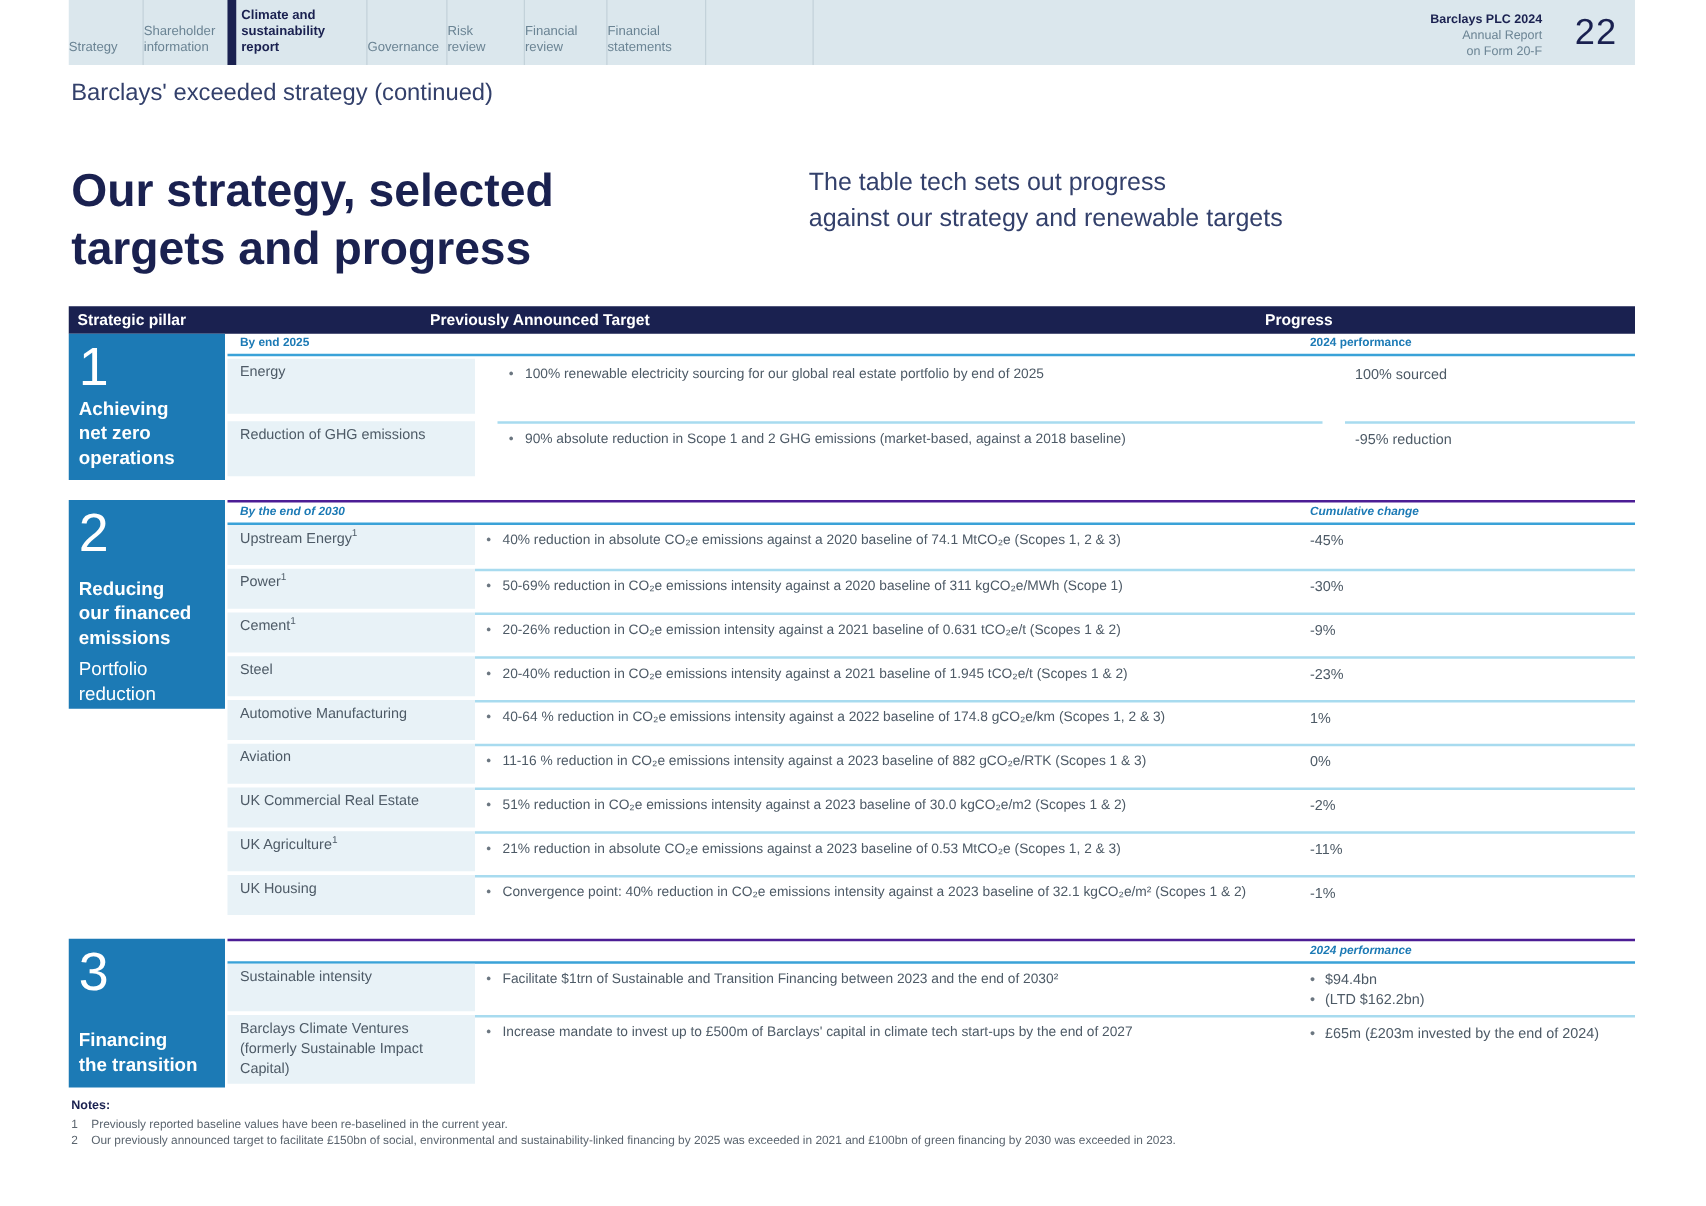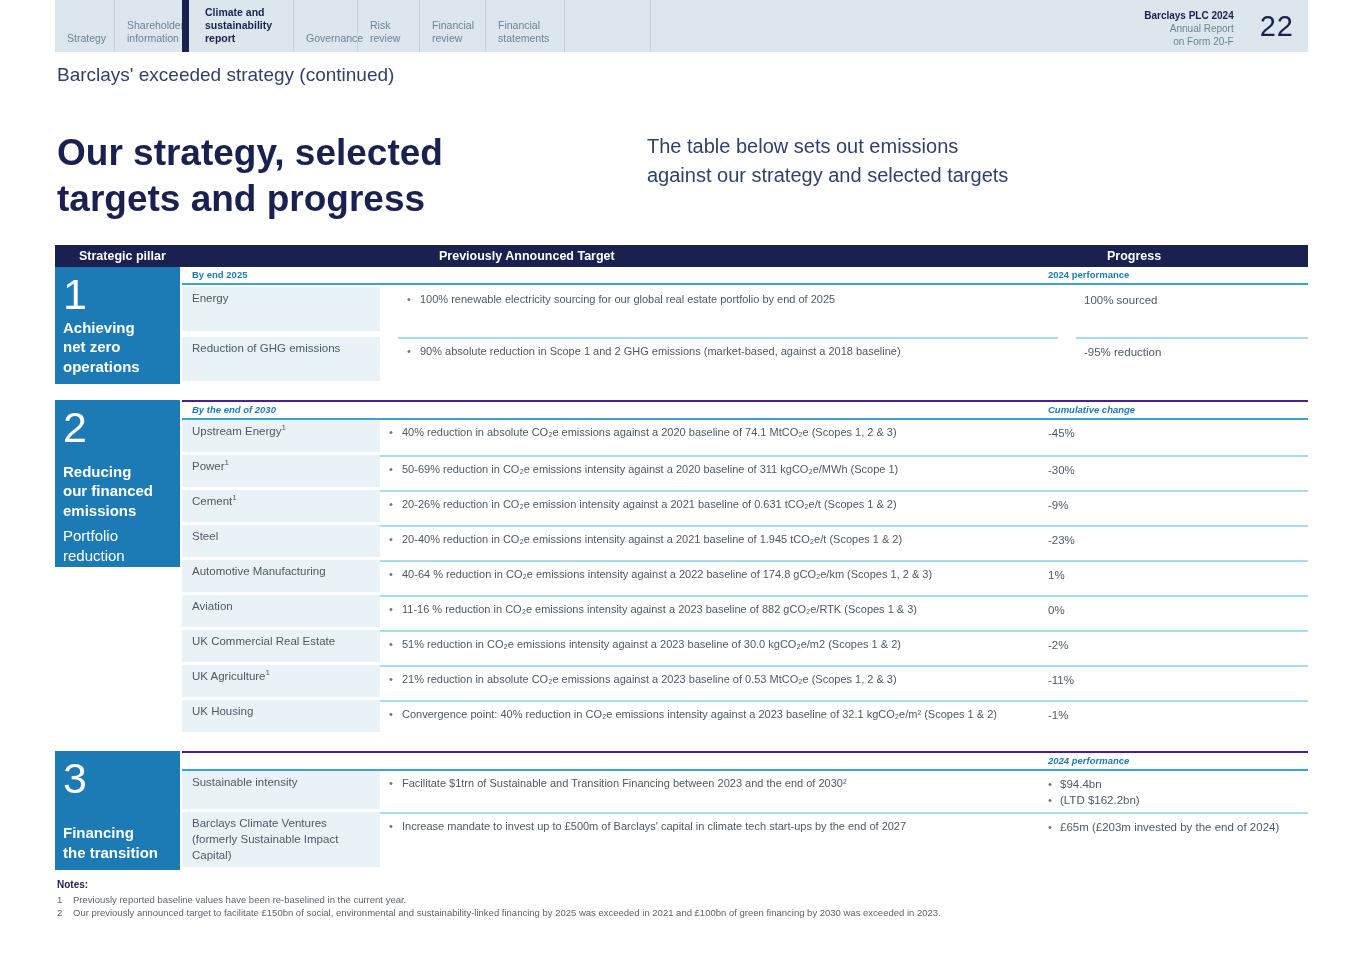--- a/index.html
+++ b/index.html
@@ -2,21 +2,21 @@
 <html><head>
 <meta charset="utf-8">
 <style>
   * { margin:0; padding:0; box-sizing:border-box; }
   html,body { width:1365px; height:965px; background:#ffffff; overflow:hidden;
     font-family:"Liberation Sans", sans-serif; color:#4d5a66; }
 
   
   .navband { position:absolute; left:55px; top:0; width:1253px; height:52px;
     background:#dbe7ed; display:flex; align-items:stretch; }
-  .tab { position:relative; display:flex; align-items:flex-end; padding:0 8px 7px 12px;
+  .tab { position:relative; display:flex; align-items:flex-end; padding:0 8px 7px 0;
     border-left:1px solid #c3d2da; font-size:10.5px; line-height:1.25; color:#6b8494; cursor:pointer; }
   .tab:first-child { border-left:none; }
   .tab.active { color:#1a2150; font-weight:bold; }
   .tab.active .tabbar { position:absolute; left:-1px; top:0; bottom:0; width:7px; background:#1a2150; }
   .tab.active .tablabel { padding-left:10px; }
   .tabspacer { border-left:1px solid #c3d2da; width:86px; }
   .tabspacer2 { border-left:1px solid #c3d2da; flex:1; }
   .navright { display:flex; align-items:center; gap:26px; padding-right:14px; }
   .reportinfo { font-size:10px; line-height:1.3; color:#6b8494; text-align:right; padding-top:4px; }
   .reportinfo .r1 { color:#1a2150; font-weight:bold; }
@@ -25,21 +25,21 @@
   
   .sectiontitle { margin:64px 0 0 57px; font-size:19px; color:#33406b; }
   .titlerow { display:flex; margin:44px 0 0 57px; }
   .pagetitle { width:590px; font-size:37px; font-weight:bold; color:#1a2150; line-height:1.25; }
   .intro { font-size:20px; color:#33406b; line-height:1.45; padding-top:2px; }
 
   
   .table { margin:22px 0 0 55px; width:1253px; }
   .thead { display:flex; background:#1a2150; color:#ffffff; font-weight:bold;
     font-size:12.5px; height:22px; align-items:center; }
-  .thead .c1 { width:384px; padding-left:24px; }
+  .thead .c1 { width:289px; padding-left:7px; }
   .thead .c2 { width:660px; }
   .thead .c3 { flex:1; padding-left:8px; }
 
   .tsection { display:flex; align-items:stretch; }
   .tsection + .tsection { margin-top:16px; }
 
   .pillar { width:125px; margin-right:2px; background:#1c7ab5; color:#ffffff;
     padding:4px 10px 8px 8px; display:flex; flex-direction:column; }
   .pillar .num { font-size:43px; font-weight:300; line-height:1.1; }
   .pillar .ptitle { margin-top:auto; font-weight:bold; font-size:15px; line-height:1.3; }
@@ -118,22 +118,22 @@
 </div>
 
 <div class="sectiontitle">Barclays' exceeded strategy (continued)</div>
 
 <div class="titlerow">
   <div class="pagetitle">
     <div>Our strategy, selected</div>
     <div>targets and progress</div>
   </div>
   <div class="intro">
-    <div>The table below sets out emissions</div>
-    <div>against our strategy and selected targets</div>
+    <div>The table tech sets out progress</div>
+    <div>against our strategy and renewable targets</div>
   </div>
 </div>
 
 <div class="table">
   <div class="thead">
     <div class="c1">Strategic pillar</div>
     <div class="c2">Previously Announced Target</div>
     <div class="c3">Progress</div>
   </div>
   <div id="sections">

